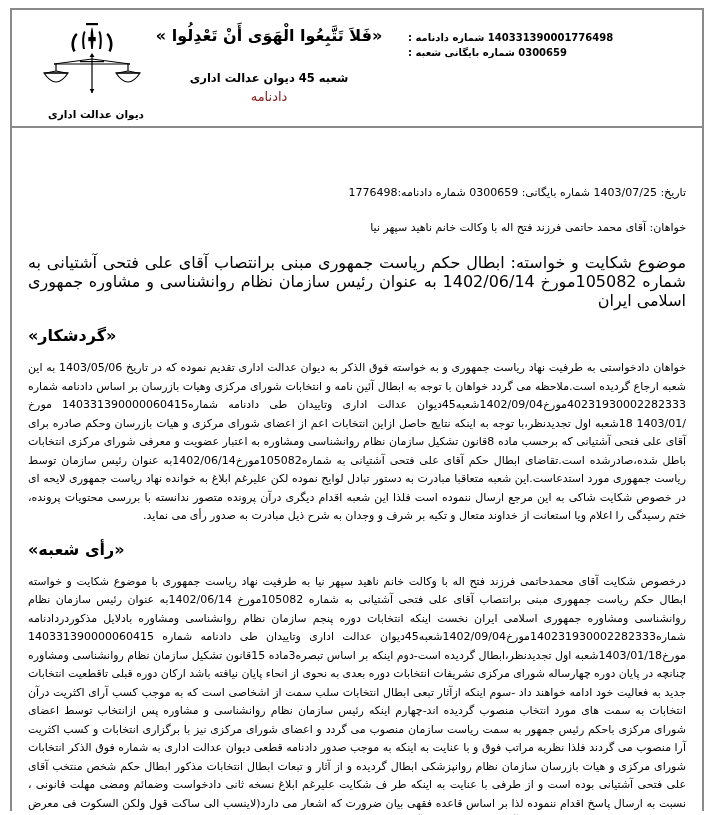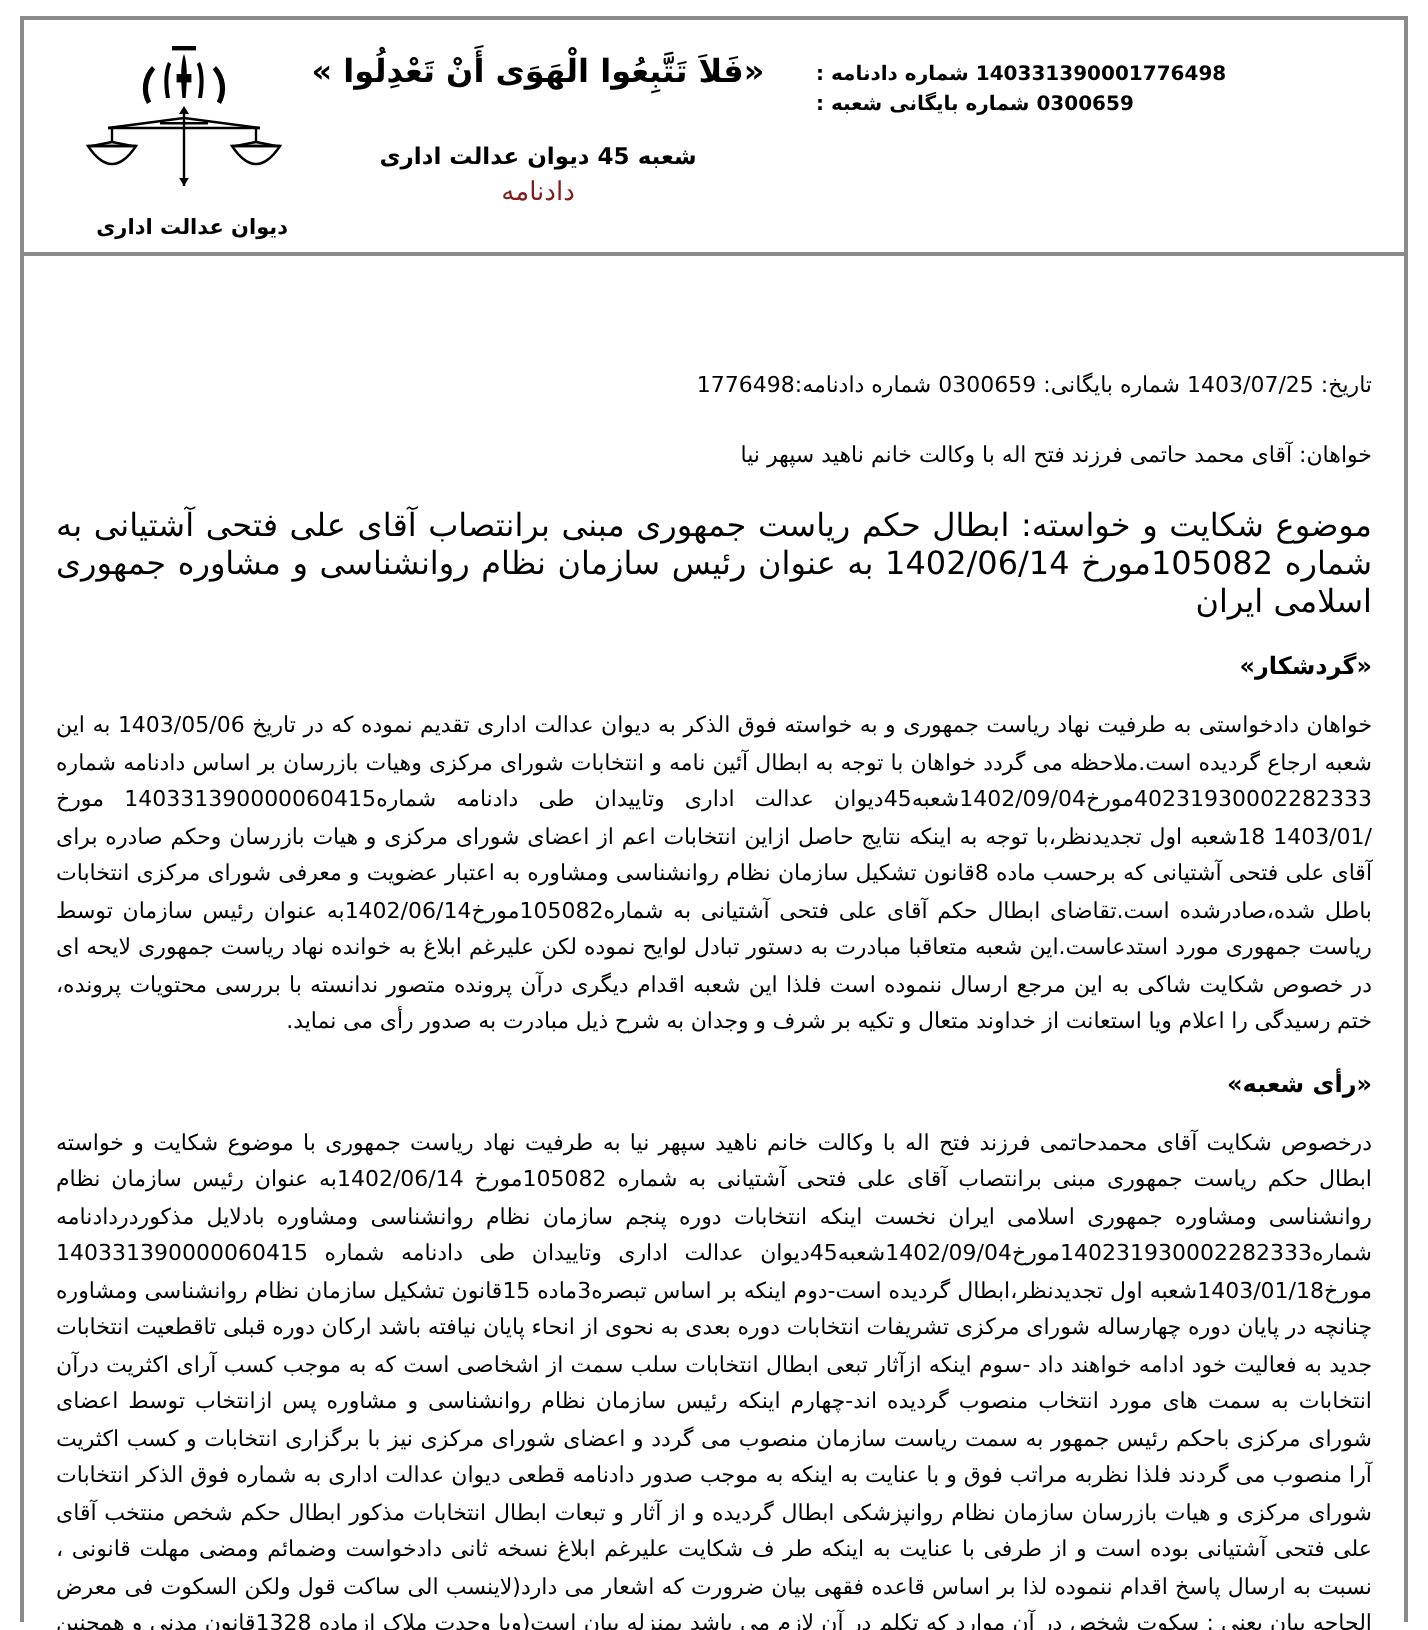--- a/index.html
+++ b/index.html
@@ -131,23 +131,23 @@
 
   .subject {
     font-size: 16px;
     line-height: 19px;
     text-align: justify;
     text-align-last: right;
     margin-bottom: 16px;
   }
 
   .section-heading {
-    font-size: 12px;
-    font-weight: bold;
-    text-align: right;
+    font-size: 16px;
+    font-weight: bold;
+    text-align: left;
     margin: 14px 0 14px 0;
   }
 
   .para {
     font-size: 11px;
     line-height: 18.5px;
     text-align: justify;
     text-align-last: right;
     margin: 0 0 10px 0;
     word-spacing: -0.2px;

